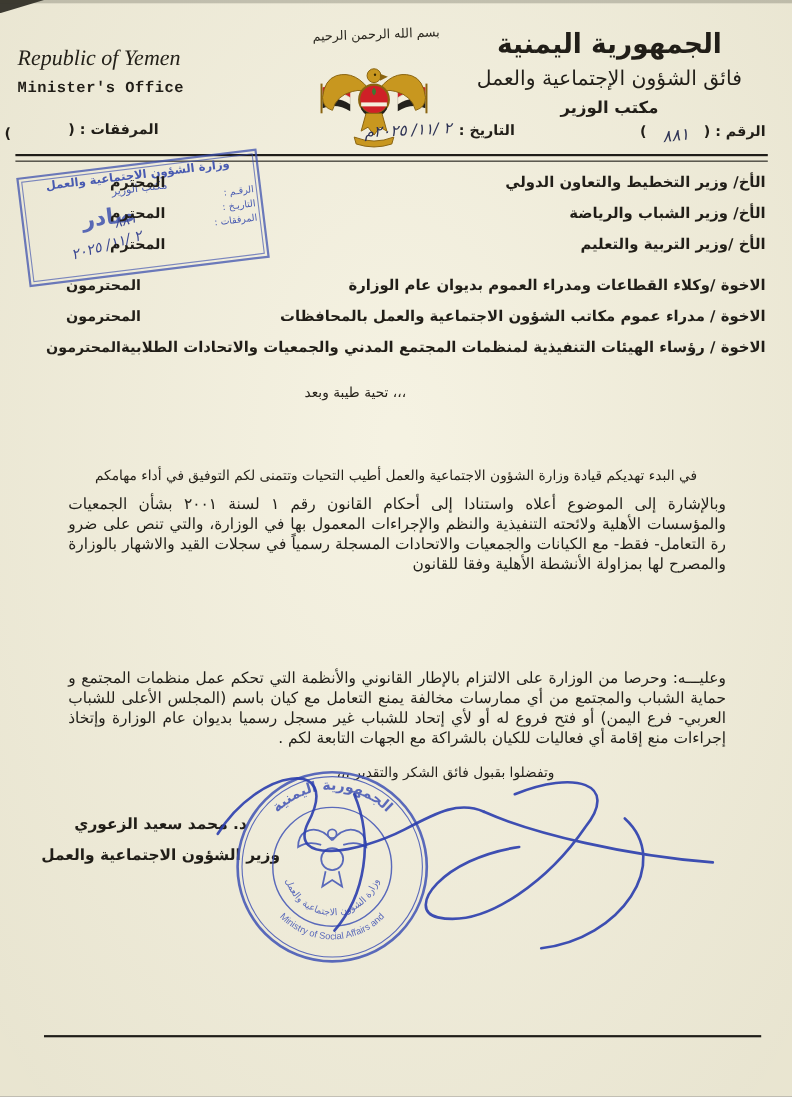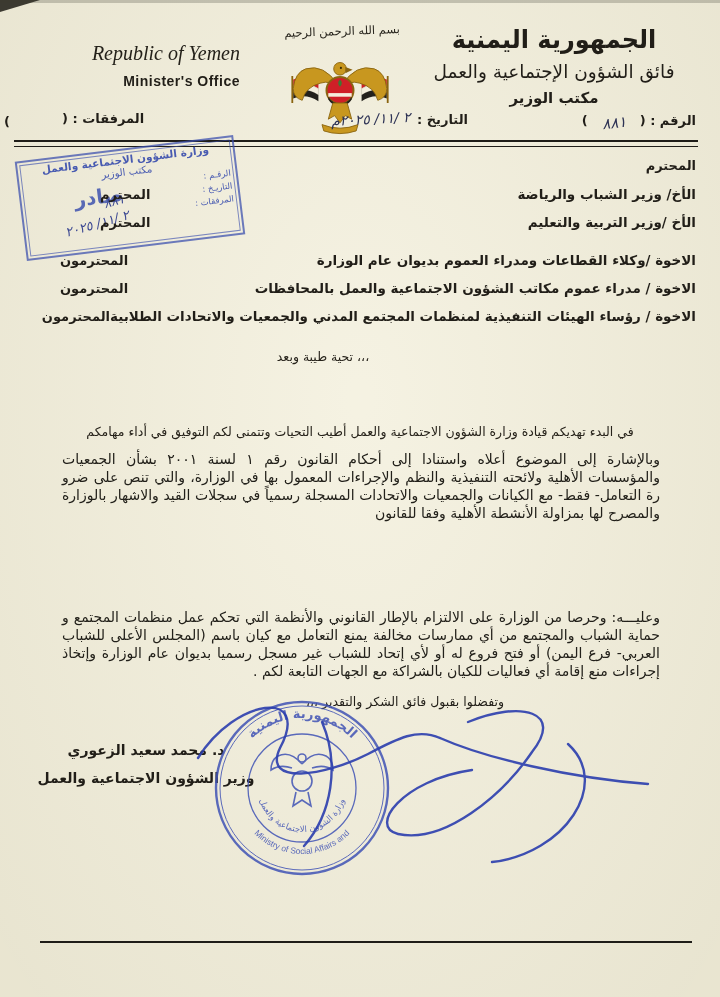--- a/index.html
+++ b/index.html
@@ -11,24 +11,24 @@
     overflow:hidden;
     font-family:"DejaVu Sans", sans-serif;
     color:#211e18;
   }
   
   .corner-tl{position:absolute;left:0;top:0;width:40px;height:12px;
     background:#3c3a31;clip-path:polygon(0 0,100% 0,0 100%);}
   .edge-top{position:absolute;left:0;top:0;width:100%;height:3px;background:rgba(60,58,49,.25);}
 
   
-  .hdr-left{position:absolute;left:16px;top:42px;width:224px;text-align:right;}
+  .hdr-left{position:absolute;left:16px;top:42px;width:224px;text-align:left;}
   .hdr-left .l1{font-family:"Liberation Serif", serif;font-style:italic;font-size:20px;color:#24211a;}
   .hdr-left .l2{font-family:"Liberation Sans", sans-serif;font-weight:bold;font-size:14.5px;margin-top:10px;}
-  .hdr-left .l3{font-family:Liberation Sans, sans-serif;font-weight:bold;font-size:14px;margin-top:8px;letter-spacing:.5px;}
+  .hdr-left .l3{font-family:Liberation Mono, monospace;font-weight:bold;font-size:14px;margin-top:8px;letter-spacing:.5px;}
 
   .hdr-right{position:absolute;right:26px;top:26px;width:280px;text-align:center;direction:rtl;}
   .hdr-right .r1{font-size:24px;font-weight:bold;transform:scaleY(1.05);}
   .hdr-right .r2{font-size:18.5px;margin-top:7px;}
   .hdr-right .r3{font-size:15px;font-weight:bold;margin-top:7px;letter-spacing:3px;}
 
   .bismillah{position:absolute;left:272px;top:24px;width:140px;text-align:center;
     font-size:11.5px;direction:rtl;transform:rotate(-2deg);color:#2a271f;}
 
   .emblem{position:absolute;left:286px;top:48px;width:108px;height:92px;}
@@ -180,20 +180,21 @@
       <div class="big">صادر</div>
     </div>
     <div class="hand">
       <div>٨٨١</div>
       <div>٢ /١١/ ٢٠٢٥</div>
     </div>
   </div>
 
   <div class="addr">
     <div class="row ind">
+      <span class="to">الأخ/ وزير التخطيط والتعاون الدولي</span>
       <span class="hon">المحترم</span>
     </div>
     <div class="row ind">
       <span class="to">الأخ/ وزير الشباب والرياضة</span>
       <span class="hon">المحترم</span>
     </div>
     <div class="row ind">
       <span class="to">الأخ /وزير التربية والتعليم</span>
       <span class="hon">المحترم</span>
     </div>

